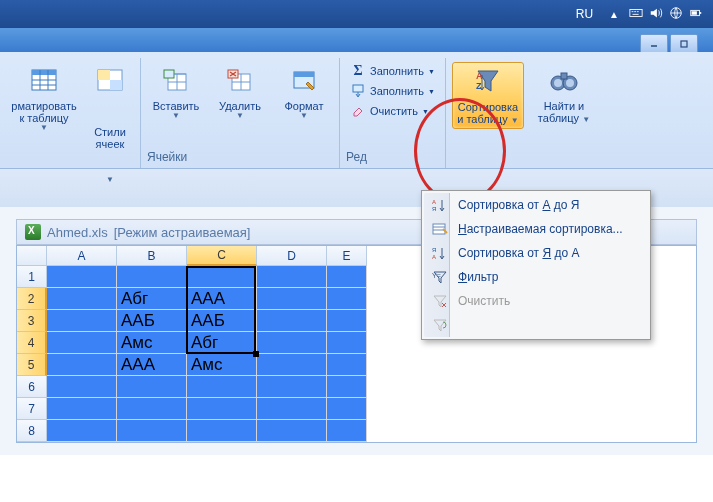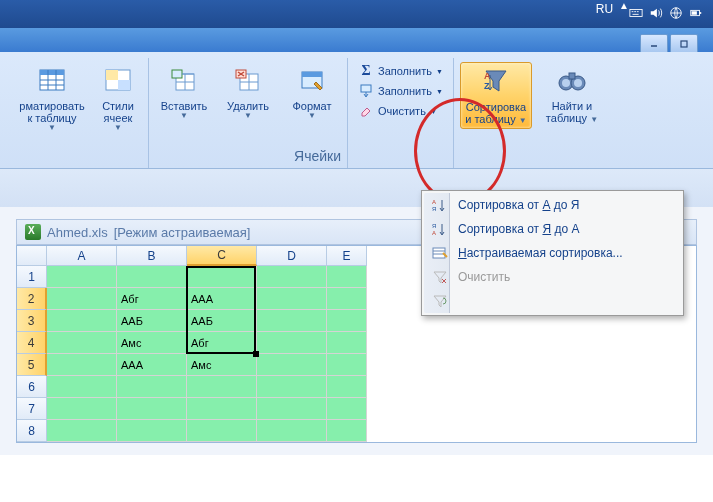--- a/index.html
+++ b/index.html
@@ -1,47 +1,47 @@
 <!DOCTYPE html>
 <html><head>
 <meta charset="utf-8">
 <style>
 * { margin: 0; padding: 0; box-sizing: border-box; font-family: "Segoe UI", Tahoma, sans-serif; }
 body { background: #fff; width: 713px; height: 502px; overflow: hidden; position: relative; }
 
 
-.taskbar { height: 28px; background: linear-gradient(to bottom, #2a5ca8, #1f4a8f); display: flex; justify-content: flex-end; padding: 0 10px; color: #fff; font-size: 12px; }
+.taskbar { height: 28px; background: linear-gradient(to bottom, #2a5ca8, #1f4a8f); display: flex; justify-content: flex-end; align-items: center; padding: 0 10px; color: #fff; font-size: 12px; gap: 10px; }
 .taskbar .lang { padding: 2px 6px; }
 .taskbar .tray { display: flex; gap: 6px; align-items: center; }
 .taskbar .tray svg, .taskbar .tray .ico { width: 14px; height: 14px; fill: #fff; }
 
 
 .window-strip { height: 24px; background: linear-gradient(to bottom, #5a9be0, #3a7bd0); display: flex; justify-content: flex-end; align-items: flex-end; padding-right: 15px; }
 .window-strip .winbtn { width: 28px; height: 18px; background: linear-gradient(to bottom,#d8e8ff,#a8c8f0); border: 1px solid #6a9ad0; border-bottom: none; margin-left: 2px; border-radius: 2px 2px 0 0; display:flex; align-items:center; justify-content:center; }
 
 
 .ribbon-area { background: linear-gradient(to bottom, #dbe9fb, #cfe0f7); border-bottom: 1px solid #9ab8dd; padding: 6px 0 0 0; }
 .ribbon { display: flex; align-items: stretch; height: 110px; }
 .rib-group { border-right: 1px solid #a8c2e4; padding: 4px 6px 0 6px; display: flex; flex-direction: column; justify-content: space-between; position: relative; }
-.rib-group-label { text-align: right; font-size: 14px; color: #456a9a; padding: 2px 0 4px 0; }
+.rib-group-label { text-align: left; font-size: 12px; color: #456a9a; padding: 2px 0 4px 0; }
 .rib-buttons { display: flex; gap: 6px; align-items: flex-start; }
 .big-btn { display: flex; flex-direction: column; align-items: center; justify-content: flex-start; width: 58px; font-size: 11px; color: #15428b; text-align: center; line-height: 1.1; padding: 2px; border-radius: 3px; }
 .big-btn .bicon { width: 32px; height: 32px; margin-bottom: 4px; display: flex; align-items: center; justify-content: center; }
 .big-btn .arrow { font-size: 8px; color: #456a9a; }
 .big-btn.highlighted { background: linear-gradient(to bottom, #ffe9a6, #ffd36a, #ffb93a); border: 1px solid #d99a2b; box-shadow: inset 0 0 3px #fff4d0; }
 .small-list { display: flex; flex-direction: column; gap: 2px; font-size: 11px; color: #15428b; }
 .small-item { display: flex; align-items: center; gap: 4px; padding: 1px 4px; white-space: nowrap; }
 .small-item .sicon { width: 16px; height: 16px; display: flex; align-items: center; justify-content: center; }
 .sigma { font-family: "Times New Roman", serif; font-weight: bold; font-size: 14px; color: #1a4a9a; }
 
 
 .annotation { position: absolute; border: 3px solid #d42a2a; border-radius: 50%; width: 92px; height: 106px; left: 414px; top: 98px; pointer-events: none; z-index: 50; }
 
 
-.dropdown { position: absolute; left: 421px; top: 190px; width: 263px; background: #f5f6f7; border: 1px solid #9a9a9a; box-shadow: 2px 3px 6px rgba(0,0,0,0.3); z-index: 40; padding: 2px; }
+.dropdown { position: absolute; left: 421px; top: 190px; width: 230px; background: #f5f6f7; border: 1px solid #9a9a9a; box-shadow: 2px 3px 6px rgba(0,0,0,0.3); z-index: 40; padding: 2px; }
 .dropdown .dd-item { display: flex; align-items: center; font-size: 12px; color: #15428b; padding: 4px 6px; gap: 8px; }
 .dropdown .dd-item.disabled { color: #9a9a9a; }
 .dropdown .dd-item .dicon { width: 20px; height: 16px; display: flex; align-items: center; justify-content: center; flex-shrink: 0; }
 .dropdown .dd-item u { text-decoration: underline; }
 .dropdown .iconcol { width: 26px; background: linear-gradient(to right,#e9eef6,#e3e9f2); position:absolute; top:2px; bottom:2px; left:2px; border-right:1px solid #c0c8d8; z-index:-1; border-radius:2px 0 0 2px;}
 .dropdown { z-index: 60; }
 .dropdown .dd-item { position: relative; z-index: 2; }
 
 
 .formula-gap { height: 38px; background: linear-gradient(to bottom,#dde9f9,#d3e1f5);}
@@ -56,21 +56,21 @@
 .sheet { background: #fff; border: 1px solid #9ab8dd; margin: 0 4px; }
 .col-headers { display: flex; height: 20px; }
 .corner, .col-h { background: linear-gradient(to bottom,#f5f9fe,#e1ebf8); border-right: 1px solid #b8cce4; border-bottom: 1px solid #b8cce4; display: flex; align-items: center; justify-content: center; font-size: 12px; color: #15428b; }
 .corner { width: 30px; }
 .col-h { width: 70px; }
 .col-h.selected { background: linear-gradient(to bottom,#ffe9a6,#ffd36a); border-bottom: 2px solid #e0a030; color:#3a3a3a; }
 .rows { }
 .row { display: flex; height: 22px; }
 .row-h { width: 30px; background: linear-gradient(to bottom,#f5f9fe,#e1ebf8); border-right: 1px solid #b8cce4; border-bottom: 1px solid #b8cce4; display: flex; align-items: center; justify-content: center; font-size: 12px; color: #15428b; }
 .row-h.selected { background: linear-gradient(to right,#ffe9a6,#ffd36a); border-right: 2px solid #e0a030; color:#3a3a3a;}
-.cell { width: 70px; border-right: 1px solid #d4d4d4; border-bottom: 1px solid #d4d4d4; font-size: 11px; color: #000; padding: 2px 4px; display: flex; align-items: center; background:#86efac;}
+.cell { width: 70px; border-right: 1px solid #d4d4d4; border-bottom: 1px solid #d4d4d4; font-size: 17px; color: #000; padding: 2px 4px; display: flex; align-items: center; background:#3b82f6;}
 .selection-box { position: absolute; border: 2px solid #000; pointer-events: none; }
 .selection-handle { position: absolute; width: 6px; height: 6px; background: #000; }
 
 .sheet-wrap { position: relative; }
 
 </style>
 </head>
 <body>
 
 <div class="taskbar">
@@ -109,38 +109,38 @@
   <div class="winbtn">
       <svg width="10" height="10">
         <rect x="2" y="2" width="6" height="6" fill="none" stroke="#2a4a7a" stroke-width="1.2"></rect>
       </svg>
     </div>
 </div>
 
 <div class="ribbon-area">
   <div class="ribbon">
 
-    <div class="rib-group" style="padding-left:16px;">
+    <div class="rib-group" style="padding-left:8px;">
       <div class="rib-buttons">
         <div class="big-btn" style="width:72px;">
           <div class="bicon">
               <svg width="28" height="24">
                 <rect x="2" y="2" width="24" height="20" fill="#fff" stroke="#3a7ac0"></rect>
                 <rect x="2" y="2" width="24" height="5" fill="#5a9ae0"></rect>
                 <line x1="10" y1="2" x2="10" y2="22" stroke="#3a7ac0"></line>
                 <line x1="18" y1="2" x2="18" y2="22" stroke="#3a7ac0"></line>
                 <line x1="2" y1="12" x2="26" y2="12" stroke="#3a7ac0"></line>
                 <line x1="2" y1="17" x2="26" y2="17" stroke="#3a7ac0"></line>
               </svg>
             </div>
           <span style="white-space:pre-line;">рматировать
 к таблицу</span>
           <span class="arrow">▼</span>
         </div>
-        <div class="big-btn" style="width:48px;">
+        <div class="big-btn" style="width:48px;gap:26px;">
           <div class="bicon">
               <svg width="28" height="24">
                 <rect x="2" y="2" width="24" height="20" fill="#fff" stroke="#6a9ad0"></rect>
                 <rect x="2" y="2" width="12" height="10" fill="#ffe9a6"></rect>
                 <rect x="14" y="12" width="12" height="10" fill="#c8e0ff"></rect>
               </svg>
             </div>
           <span style="white-space:pre-line;">Стили
 ячеек</span>
           <span class="arrow">▼</span>
@@ -214,20 +214,21 @@
             <span class="sicon">
                 <svg width="14" height="14">
                   <path d="M3 9 L8 4 L11 7 L6 12 L3 12 Z" fill="#ffd8e8" stroke="#c05a8a"></path>
                 </svg>
               </span>
             <span>Очистить</span>
             <span class="arrow" style="font-size:7px;">▼</span>
           </div>
         </div>
       </div>
+      <div class="rib-group-label">Ред</div>
     </div>
 
     <div class="rib-group" style="border-right:none; padding-right:2px;">
       <div class="rib-buttons">
         <div class="big-btn highlighted" style="width:72px;">
           <div class="bicon">
               <svg width="32" height="28">
                 <path d="M6 4 L26 4 L19 14 L19 24 L13 20 L13 14 Z" fill="#6a8ab8" stroke="#3a5a88"></path>
                 <text x="4" y="12" font-size="9" fill="#c04a3a" font-weight="bold">A</text>
                 <text x="4" y="22" font-size="9" fill="#2a5aa0" font-weight="bold">Z</text>
@@ -272,37 +273,46 @@
           <text x="0" y="6" font-size="6" fill="#c04a3a">А</text>
           <text x="0" y="13" font-size="6" fill="#2a5aa0">Я</text>
           <path d="M10 2 L10 12 M8 10 L10 13 L12 10" stroke="#3a5a88" fill="none"></path>
         </svg>
       </span>
     <span>Сортировка от <u>А</u> до Я</span>
   </div>
   <div class="dd-item">
     <span class="dicon">
         <svg width="16" height="14">
-          <text x="0" y="6" font-size="6" fill="#2a5aa0">Я</text>
-          <text x="0" y="13" font-size="6" fill="#c04a3a">А</text>
-          <path d="M10 2 L10 12 M8 10 L10 13 L12 10" stroke="#3a5a88" fill="none"></path>
-        </svg>
-      </span>
-    <span>Сортировка от <u>Я</u> до А</span>
-  </div>
-  <div class="dd-item">
-    <span class="dicon">
-        <svg width="16" height="14">
           <rect x="1" y="2" width="12" height="10" fill="#fff" stroke="#6a8ab8"></rect>
           <line x1="1" y1="5" x2="13" y2="5" stroke="#6a8ab8"></line>
           <line x1="1" y1="8" x2="13" y2="8" stroke="#6a8ab8"></line>
           <path d="M11 7 L15 11" stroke="#e0a030" stroke-width="2"></path>
         </svg>
       </span>
     <span><u>Н</u>астраиваемая сортировка...</span>
+  </div>
+  <div class="dd-item">
+    <span class="dicon">
+        <svg width="16" height="14">
+          <text x="0" y="6" font-size="6" fill="#2a5aa0">Я</text>
+          <text x="0" y="13" font-size="6" fill="#c04a3a">А</text>
+          <path d="M10 2 L10 12 M8 10 L10 13 L12 10" stroke="#3a5a88" fill="none"></path>
+        </svg>
+      </span>
+    <span>Сортировка от <u>Я</u> до А</span>
+  </div>
+  <div class="dd-item">
+    <span class="dicon">
+        <svg width="16" height="14">
+          <path d="M2 2 L14 2 L9 8 L9 13 L7 11 L7 8 Z" fill="none" stroke="#3a5a88"></path>
+          <text x="0" y="8" font-size="7" fill="#3a5a88">Y=</text>
+        </svg>
+      </span>
+    <span><u>Ф</u>ильтр</span>
   </div>
   <div class="dd-item disabled">
     <span class="dicon">
         <svg width="16" height="14">
           <path d="M2 2 L14 2 L9 8 L9 13 L7 11 L7 8 Z" fill="none" stroke="#bababa"></path>
           <path d="M10 9 L14 13 M14 9 L10 13" stroke="#c05a5a"></path>
         </svg>
       </span>
     <span>Очистить</span>
   </div>

